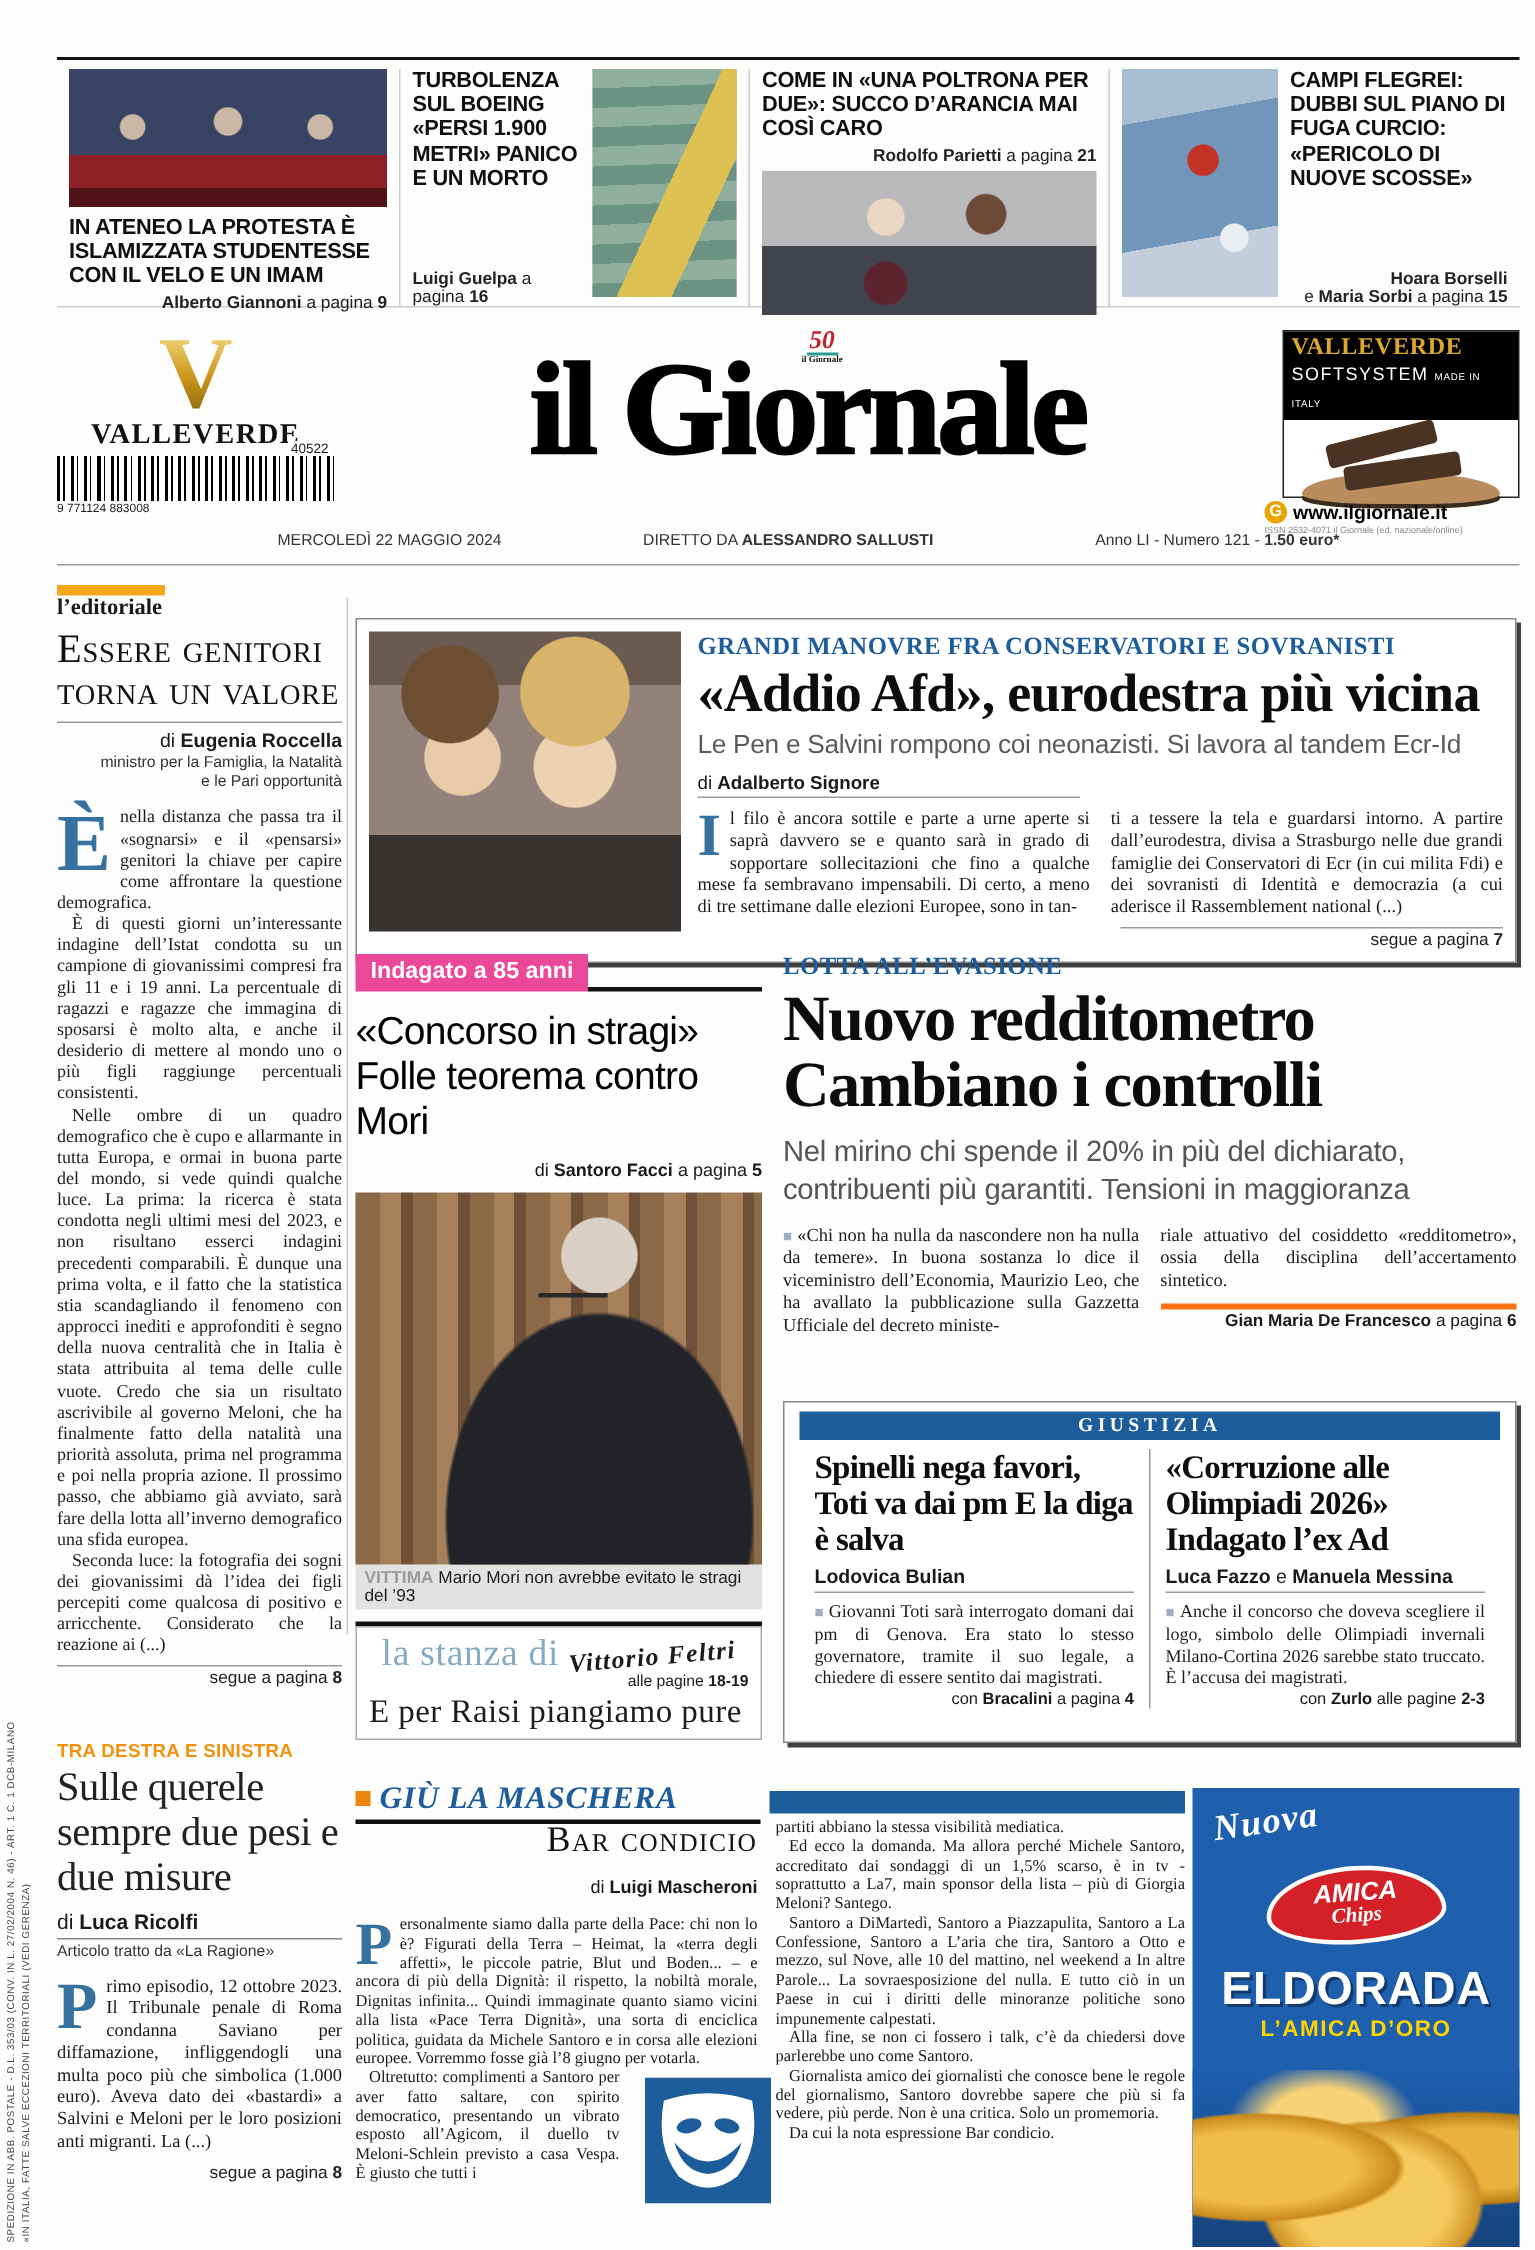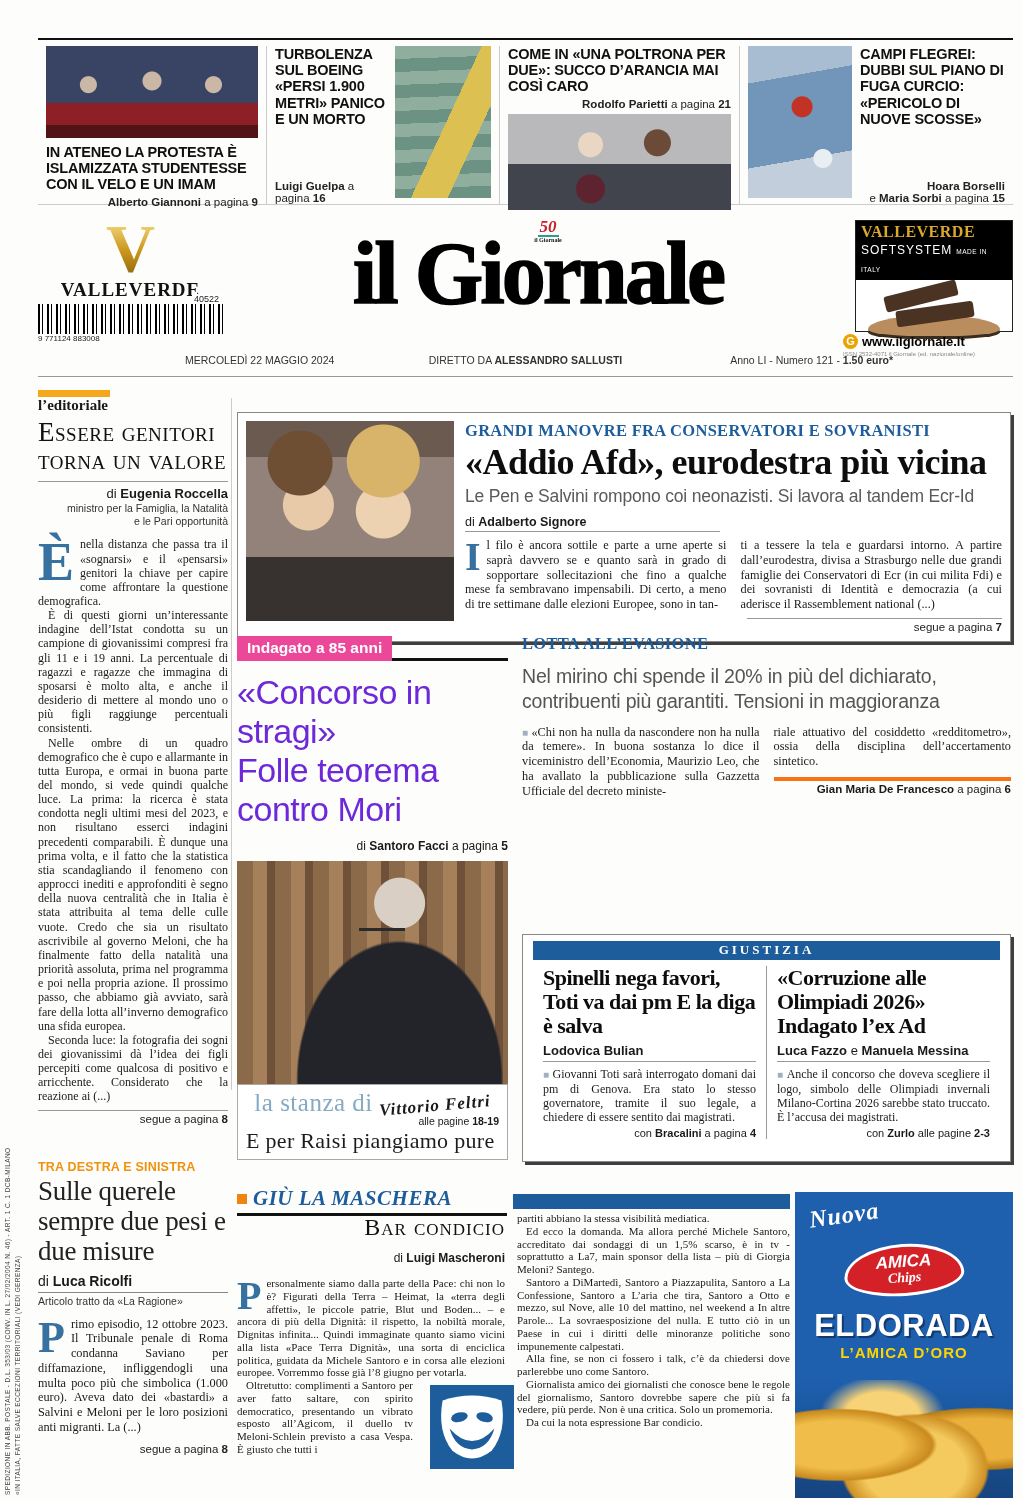--- a/index.html
+++ b/index.html
@@ -123,21 +123,21 @@
   .cols2 { display:flex; gap:14px; margin-top:6px; }
   .cols2 .col { flex:1; font-size:12.3px; line-height:1.2; text-align:justify; }
   .main-segue { position:absolute; right:0; bottom:0; width:255px; }
 
   
   .mori { position:absolute; left:237px; top:636px; width:271px; }
   .tag-row { display:flex; align-items:flex-end; }
   .tag-orange { background:#ec4899; color:#fff; font-family:"Liberation Sans",sans-serif; font-weight:bold;
                 font-size:15.5px; padding:3px 10px 4px; }
   .tag-row .ext { flex:1; height:3px; background:#111; }
-  .mori-head { font-family:"Liberation Sans",sans-serif; font-size:34px; line-height:1.15; color:#6d28d9;
+  .mori-head { font-family:"Liberation Sans",sans-serif; font-size:26px; line-height:1.15; color:#000000;
                letter-spacing:-.5px; margin-top:12px; }
   .mori-byline { font-family:"Liberation Sans",sans-serif; font-size:12px; text-align:right; margin-top:10px; }
   .ph-mori { width:271px; height:248px; margin-top:8px;
     background:
       radial-gradient(circle at 60% 17%, #d9cfc4 0 25px, transparent 26px),
       radial-gradient(ellipse at 60% 88%, #23242a 0 44%, transparent 45%),
       radial-gradient(ellipse at 58% 60%, #e8e4da 0 9%, transparent 10%),
       repeating-linear-gradient(90deg,#8a6a48 0 16px,#a5805a 16px 30px,#6e5138 30px 38px); }
   .glasses { position:absolute; left:50%; top:62px; width:46px; height:8px; margin-left:-14px;
              border-bottom:3px solid #2a2a2a; }
@@ -393,20 +393,23 @@
       <span class="signature">Vittorio Feltri</span>
     </div>
     <div class="stanza-pages">
       <span>alle pagine</span> <b>18-19</b>
     </div>
     <div class="stanza-head">E per Raisi piangiamo pure</div>
   </div>
 
   <div class="evasione">
     <div class="kicker">LOTTA ALL’EVASIONE</div>
+    <div class="ev-head">
+      <span>Nuovo redditometro</span><br><span>Cambiano i controlli</span>
+    </div>
     <div class="ev-sub">Nel mirino chi spende il 20% in più del dichiarato, contribuenti più garantiti. Tensioni in maggioranza</div>
     <div class="ev-cols">
       <div class="col"><span class="bullet">■</span><span>«Chi non ha nulla da nascondere non ha nulla da temere». In buona sostanza lo dice il viceministro dell’Economia, Maurizio Leo, che ha avallato la pubblicazione sulla Gazzetta Ufficiale del decreto ministe-</span></div>
       <div class="col">
         <span>riale attuativo del cosiddetto «redditometro», ossia della disciplina dell’accertamento sintetico.</span>
         <div class="ev-byline">
           <b>Gian Maria De Francesco</b> <span>a pagina</span> <b>6</b>
         </div>
       </div>
     </div>

